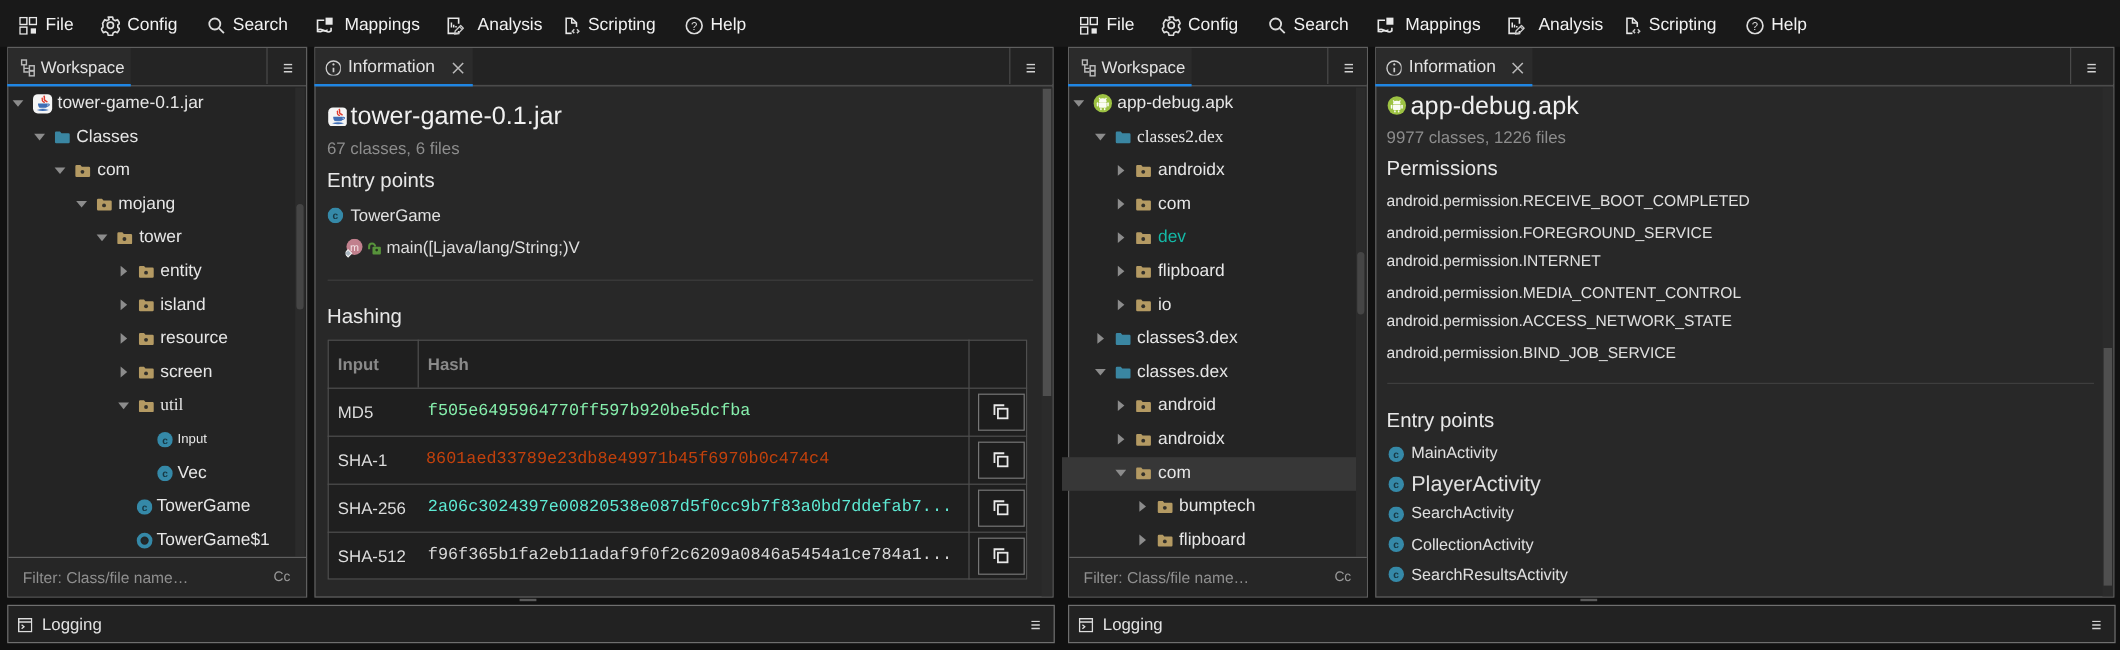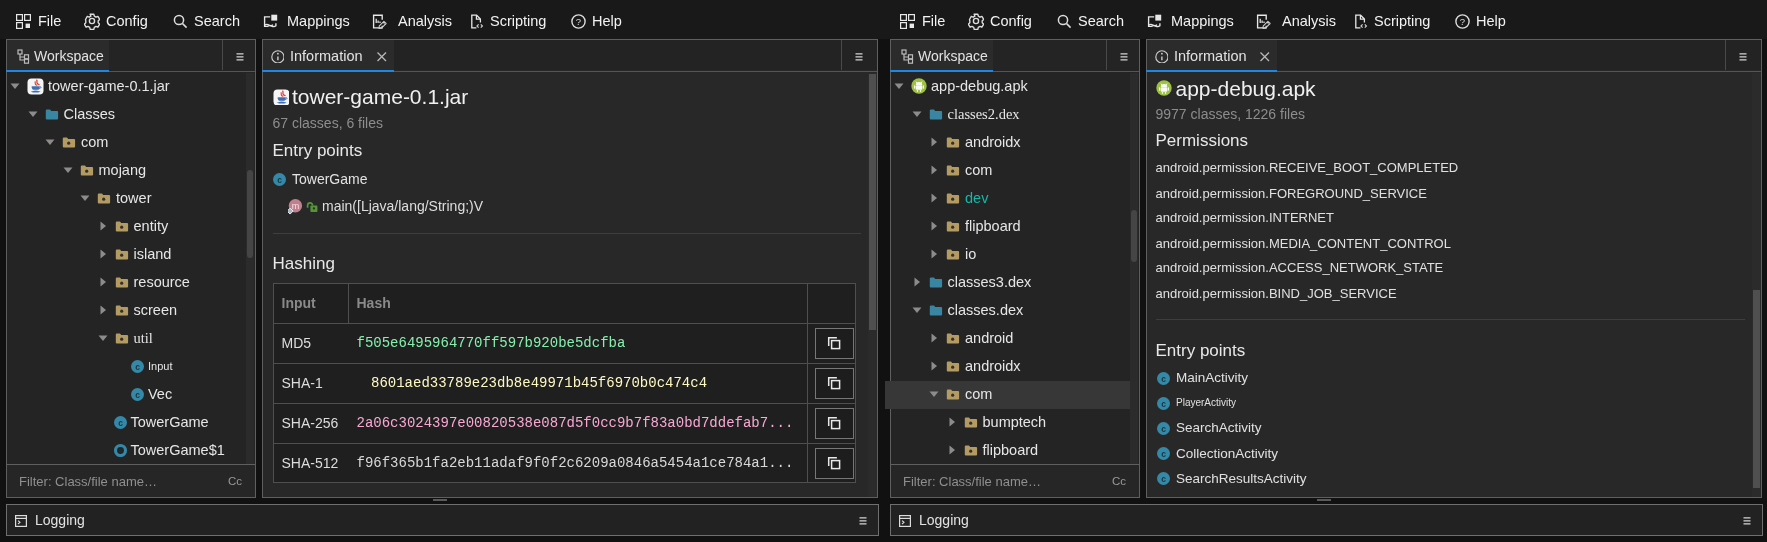--- a/index.html
+++ b/index.html
@@ -427,28 +427,28 @@
 <div style="position:absolute;left:281.5px;top:293px;height:20px;line-height:20px;font-family:'Liberation Sans',sans-serif;font-size:14px;color:#8a8a8a;font-weight:bold;white-space:nowrap">Input</div>
 <div style="position:absolute;left:356.5px;top:293px;height:20px;line-height:20px;font-family:'Liberation Sans',sans-serif;font-size:14px;color:#8a8a8a;font-weight:bold;white-space:nowrap">Hash</div>
 <div style="position:absolute;left:281.5px;top:333px;height:20px;line-height:20px;font-family:'Liberation Sans',sans-serif;font-size:14px;color:#dcdcdc;font-weight:normal;white-space:nowrap">MD5</div>
 <div style="position:absolute;left:356.5px;top:333px;height:20px;line-height:20px;font-family:'Liberation Mono',monospace;font-size:14px;color:#86efac;font-weight:normal;white-space:nowrap">f505e6495964770ff597b920be5dcfba</div>
 <div style="position:absolute;left:814.5px;top:327.5px;width:39px;height:31px;background:#1d1d1d;border:1px solid #777;box-sizing:border-box;"></div>
 <svg style="position:absolute;left:826.5px;top:335.5px" width="15" height="15" viewBox="0 0 15 15">
     <rect x="4.6" y="4.6" width="8" height="8" fill="none" stroke="#e8e8e8" stroke-width="1.5"></rect>
     <path d="M9.9 1.7 H1.7 V9.9" fill="none" stroke="#e8e8e8" stroke-width="1.5"></path>
   </svg>
 <div style="position:absolute;left:281.5px;top:373px;height:20px;line-height:20px;font-family:'Liberation Sans',sans-serif;font-size:14px;color:#dcdcdc;font-weight:normal;white-space:nowrap">SHA-1</div>
-<div style="position:absolute;left:371px;top:373px;height:20px;line-height:20px;font-family:'Liberation Mono',monospace;font-size:14px;color:#fef9c3;font-weight:normal;white-space:nowrap">8601aed33789e23db8e49971b45f6970b0c474c4</div>
+<div style="position:absolute;left:355px;top:373px;height:20px;line-height:20px;font-family:'Liberation Mono',monospace;font-size:14px;color:#c2410c;font-weight:normal;white-space:nowrap">8601aed33789e23db8e49971b45f6970b0c474c4</div>
 <div style="position:absolute;left:814.5px;top:367.5px;width:39px;height:31px;background:#1d1d1d;border:1px solid #777;box-sizing:border-box;"></div>
 <svg style="position:absolute;left:826.5px;top:375.5px" width="15" height="15" viewBox="0 0 15 15">
     <rect x="4.6" y="4.6" width="8" height="8" fill="none" stroke="#e8e8e8" stroke-width="1.5"></rect>
     <path d="M9.9 1.7 H1.7 V9.9" fill="none" stroke="#e8e8e8" stroke-width="1.5"></path>
   </svg>
 <div style="position:absolute;left:281.5px;top:413px;height:20px;line-height:20px;font-family:'Liberation Sans',sans-serif;font-size:14px;color:#dcdcdc;font-weight:normal;white-space:nowrap">SHA-256</div>
-<div style="position:absolute;left:356.5px;top:413px;height:20px;line-height:20px;font-family:'Liberation Mono',monospace;font-size:14px;color:#f9a8d4;font-weight:normal;white-space:nowrap">2a06c3024397e00820538e087d5f0cc9b7f83a0bd7ddefab7...</div>
+<div style="position:absolute;left:356.5px;top:413px;height:20px;line-height:20px;font-family:'Liberation Mono',monospace;font-size:14px;color:#5eead4;font-weight:normal;white-space:nowrap">2a06c3024397e00820538e087d5f0cc9b7f83a0bd7ddefab7...</div>
 <div style="position:absolute;left:814.5px;top:407.5px;width:39px;height:31px;background:#1d1d1d;border:1px solid #777;box-sizing:border-box;"></div>
 <svg style="position:absolute;left:826.5px;top:415.5px" width="15" height="15" viewBox="0 0 15 15">
     <rect x="4.6" y="4.6" width="8" height="8" fill="none" stroke="#e8e8e8" stroke-width="1.5"></rect>
     <path d="M9.9 1.7 H1.7 V9.9" fill="none" stroke="#e8e8e8" stroke-width="1.5"></path>
   </svg>
 <div style="position:absolute;left:281.5px;top:453px;height:20px;line-height:20px;font-family:'Liberation Sans',sans-serif;font-size:14px;color:#dcdcdc;font-weight:normal;white-space:nowrap">SHA-512</div>
 <div style="position:absolute;left:356.5px;top:453px;height:20px;line-height:20px;font-family:'Liberation Mono',monospace;font-size:14px;color:#d8d8d8;font-weight:normal;white-space:nowrap">f96f365b1fa2eb11adaf9f0f2c6209a0846a5454a1ce784a1...</div>
 <div style="position:absolute;left:814.5px;top:447.5px;width:39px;height:31px;background:#1d1d1d;border:1px solid #777;box-sizing:border-box;"></div>
 <svg style="position:absolute;left:826.5px;top:455.5px" width="15" height="15" viewBox="0 0 15 15">
     <rect x="4.6" y="4.6" width="8" height="8" fill="none" stroke="#e8e8e8" stroke-width="1.5"></rect>
@@ -499,21 +499,21 @@
 <div style="position:absolute;left:1155.5px;top:338px;height:25px;line-height:25px;font-family:'Liberation Sans',sans-serif;font-size:17px;color:#e8e8e8;font-weight:normal;white-space:nowrap">Entry points</div>
 <svg style="position:absolute;left:1156.5px;top:371.5px" width="13" height="13" viewBox="0 0 13 13">
     <circle cx="6.5" cy="6.5" r="6.5" fill="#3589a8"></circle>
     <text x="6.5" y="9.7" text-anchor="middle" font-family="Liberation Sans" font-weight="bold" font-size="8.5" fill="#173844">c</text>
   </svg>
 <div style="position:absolute;left:1176.0px;top:368px;height:20px;line-height:20px;font-family:'Liberation Sans',sans-serif;font-size:13.5px;color:#e0e0e0;font-weight:normal;white-space:nowrap">MainActivity</div>
 <svg style="position:absolute;left:1156.5px;top:396.7px" width="13" height="13" viewBox="0 0 13 13">
     <circle cx="6.5" cy="6.5" r="6.5" fill="#3589a8"></circle>
     <text x="6.5" y="9.7" text-anchor="middle" font-family="Liberation Sans" font-weight="bold" font-size="8.5" fill="#173844">c</text>
   </svg>
-<div style="position:absolute;left:1176.0px;top:393px;height:20px;line-height:20px;font-family:'Liberation Sans',sans-serif;font-size:10px;color:#e0e0e0;font-weight:normal;white-space:nowrap">PlayerActivity</div>
+<div style="position:absolute;left:1176.0px;top:393px;height:20px;line-height:20px;font-family:'Liberation Sans',sans-serif;font-size:18px;color:#e0e0e0;font-weight:normal;white-space:nowrap">PlayerActivity</div>
 <svg style="position:absolute;left:1156.5px;top:421.9px" width="13" height="13" viewBox="0 0 13 13">
     <circle cx="6.5" cy="6.5" r="6.5" fill="#3589a8"></circle>
     <text x="6.5" y="9.7" text-anchor="middle" font-family="Liberation Sans" font-weight="bold" font-size="8.5" fill="#173844">c</text>
   </svg>
 <div style="position:absolute;left:1176.0px;top:418px;height:20px;line-height:20px;font-family:'Liberation Sans',sans-serif;font-size:13.5px;color:#e0e0e0;font-weight:normal;white-space:nowrap">SearchActivity</div>
 <svg style="position:absolute;left:1156.5px;top:447.1px" width="13" height="13" viewBox="0 0 13 13">
     <circle cx="6.5" cy="6.5" r="6.5" fill="#3589a8"></circle>
     <text x="6.5" y="9.7" text-anchor="middle" font-family="Liberation Sans" font-weight="bold" font-size="8.5" fill="#173844">c</text>
   </svg>
 <div style="position:absolute;left:1176.0px;top:444px;height:20px;line-height:20px;font-family:'Liberation Sans',sans-serif;font-size:13.5px;color:#e0e0e0;font-weight:normal;white-space:nowrap">CollectionActivity</div>

